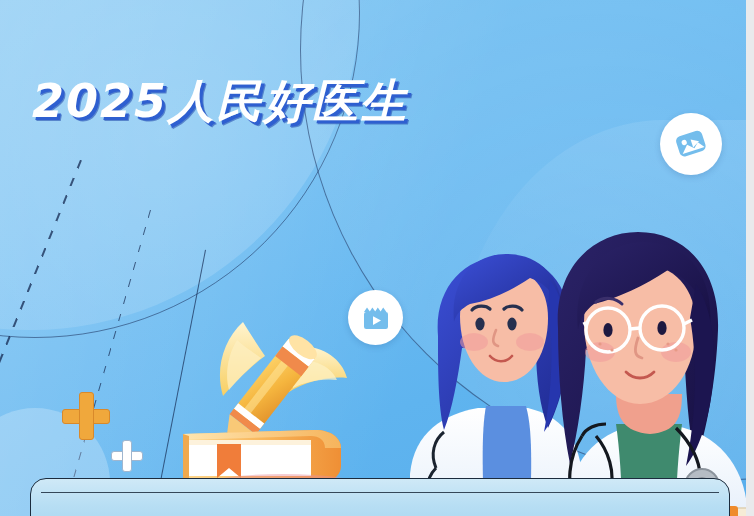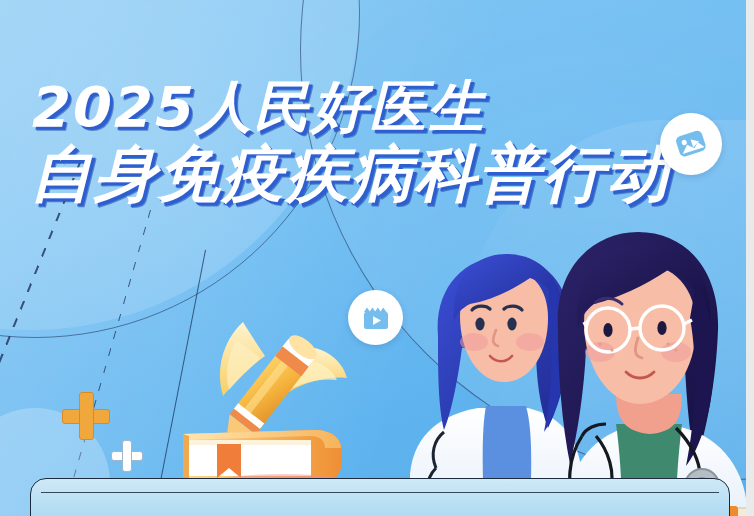--- a/index.html
+++ b/index.html
@@ -64,21 +64,21 @@
   }
 
   
   .title-wrap{position:absolute;left:32px;top:78px;z-index:30;}
   .title-line{
     color:#fff;font-weight:bold;font-style:italic;
     font-family:"DejaVu Sans","Liberation Sans",sans-serif;
     letter-spacing:2px;line-height:1.04;white-space:nowrap;
     text-shadow:3px 3px 0 #2e5fd0, 4px 4px 0 rgba(30,70,170,.55);
   }
-  .title-line.l1{font-size:56px;}
+  .title-line.l1{font-size:46px;}
   .title-line.l2{font-size:62px;margin-top:6px;margin-left:-2px;}
 
   
   .badge{
     position:absolute;border-radius:50%;background:#fff;
     display:flex;align-items:center;justify-content:center;
     box-shadow:0 2px 6px rgba(20,60,120,.18);z-index:35;
   }
   #badge-photo{right:32px;top:113px;width:62px;height:62px;}
   #badge-video{left:348px;top:290px;width:55px;height:55px;}
@@ -119,21 +119,20 @@
   <div class="bg-arc-a"></div>
   <div class="bg-arc-b"></div>
   <div class="bg-sheen"></div>
   <div class="bg-dash"></div>
   <div class="bg-dash2"></div>
   <div class="bg-line-solid"></div>
   <div class="bg-circle-small"></div>
 
   <div class="title-wrap">
     <div class="title-line l1">2025人民好医生</div>
-    <div class="title-line l2">自身免疫疾病科普行动</div>
   </div>
 
   <div class="badge" id="badge-photo">
     <svg width="38" height="38" viewBox="0 0 38 38">
       <g transform="rotate(-18 19 19)">
         <rect x="5.5" y="8" width="27" height="21" rx="5" fill="#74bdec"></rect>
         <circle cx="13" cy="15.5" r="2.6" fill="#ffffff"></circle>
         <path d="M8 26 L15 18.5 L21 24 L26 19.5 L31 26 Z" fill="#ffffff"></path>
         <path d="M20 14.5 L27.5 18.8 L20 23 Z" fill="#ffffff"></path>
       </g>

